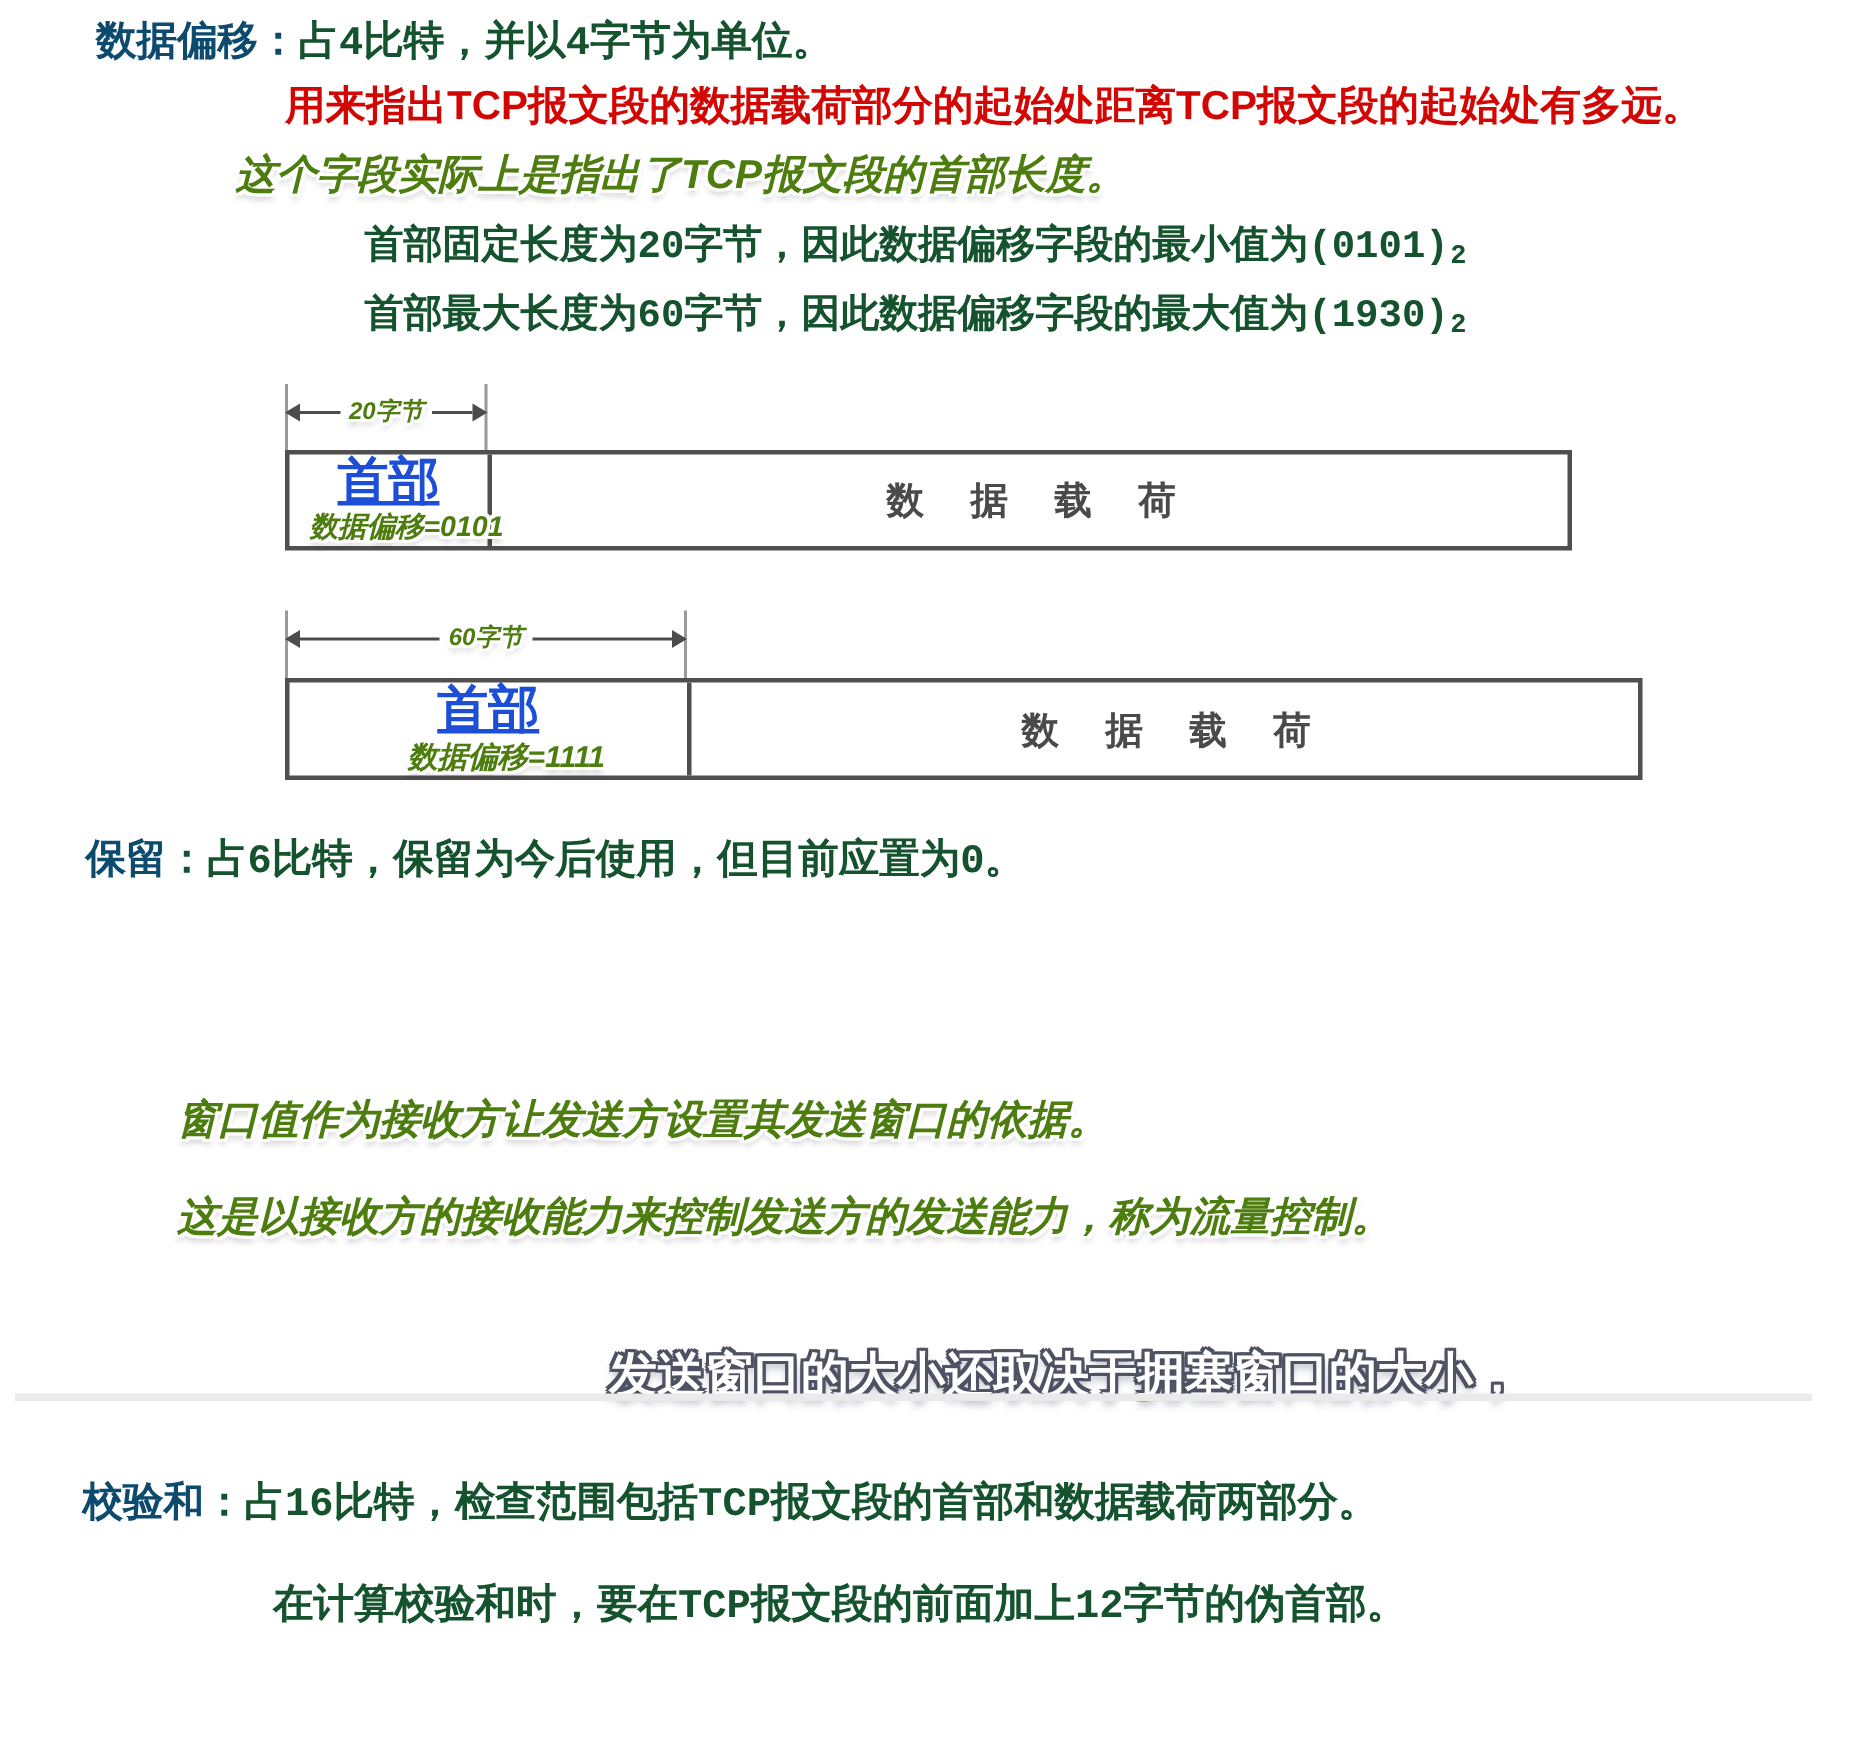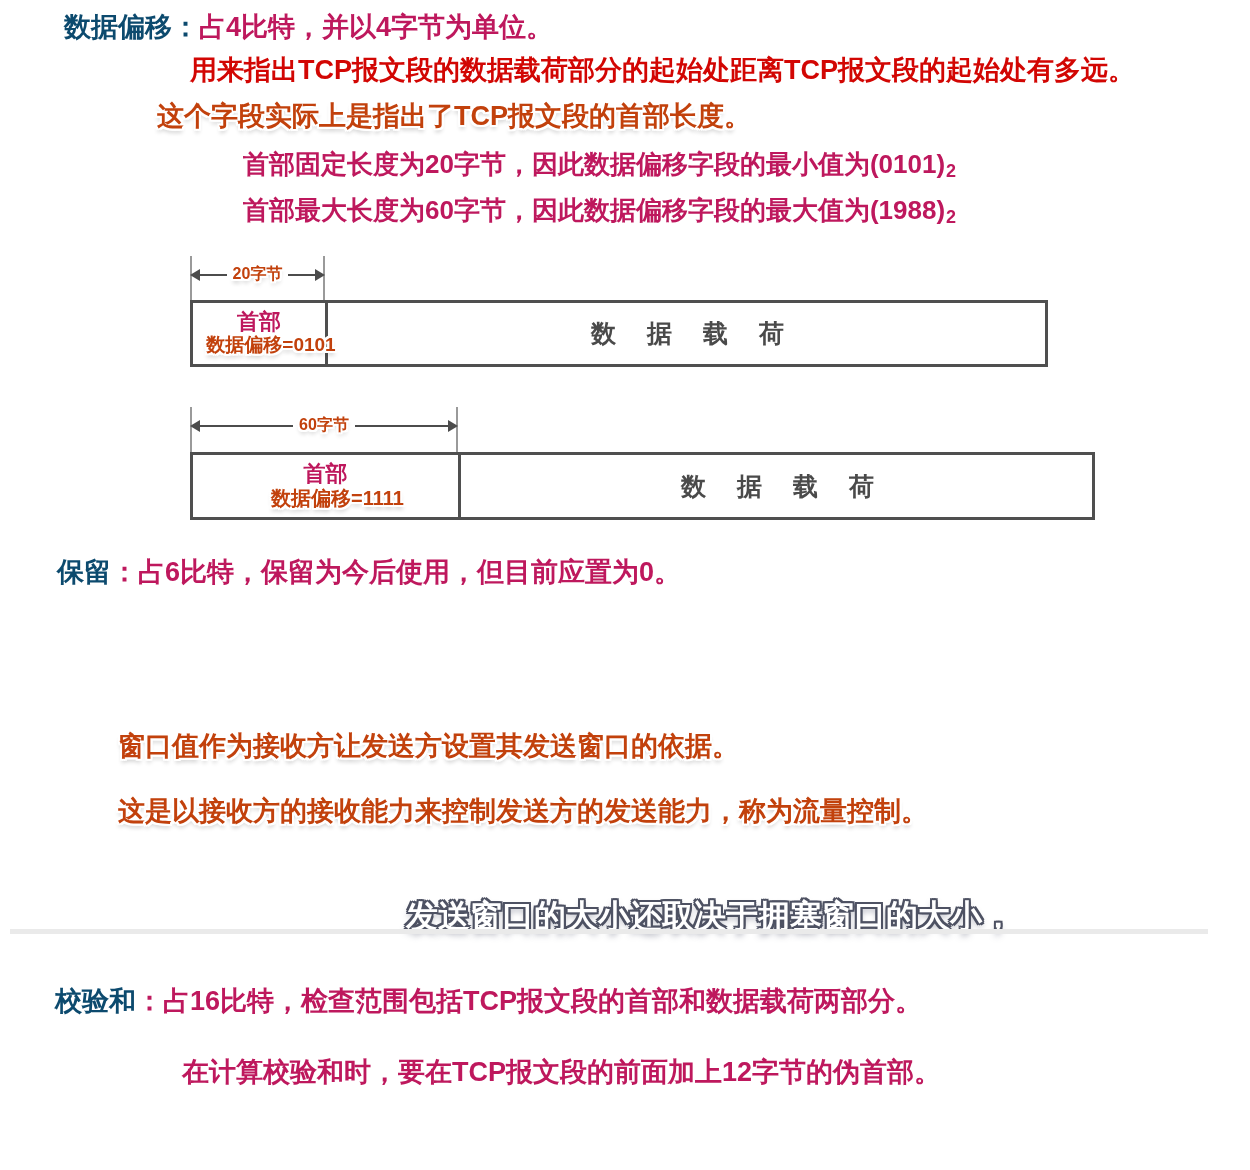--- a/index.html
+++ b/index.html
@@ -6,28 +6,29 @@
   .canvas{
     position:relative;
     width:1250px;height:1170px;
     background:#ffffff;
     font-family:"Liberation Sans","DejaVu Sans",sans-serif;
     font-weight:700;
     overflow:hidden;
   }
   .line{position:absolute;white-space:nowrap;font-size:27px;line-height:1.15;}
   .green{color:#0c4a6e;}
-  .dark{color:#be185d;}
+  .dark{color:#14532d;font-family:Liberation Mono, monospace;}
   .red{color:#d20603;}
   .pink-outline{
-    color:#c2410c;
+    color:#4d7c0f;
     text-shadow:
       -2px 0 0 #fff, 2px 0 0 #fff, 0 -2px 0 #fff, 0 2px 0 #fff,
       -2px -2px 0 #fff, 2px -2px 0 #fff, -2px 2px 0 #fff, 2px 2px 0 #fff,
       0 4px 4px rgba(0,0,0,0.22);
+    font-style: italic;
   }
   .sub2{font-size:18px;position:relative;top:4px;margin-left:1px;}
 
   
   .diagram{position:absolute;}
   .tick{position:absolute;top:0;width:2px;background:#9a9a9a;}
   .measure{
     position:absolute;top:8px;display:flex;align-items:center;
     font-size:16px;
   }
@@ -35,21 +36,21 @@
   .ah{width:0;height:0;border-top:6px solid transparent;border-bottom:6px solid transparent;}
   .ah-left{border-right:10px solid #4c4c4c;}
   .ah-right{border-left:10px solid #4c4c4c;}
   .mlabel{padding:0 6px;white-space:nowrap;}
   .fbox{
     position:absolute;left:0;display:flex;
     border:3px solid #4f4f4f;background:#fff;box-sizing:border-box;
   }
   .cell{box-sizing:border-box;display:flex;flex-direction:column;align-items:center;justify-content:center;}
   .cell-head{border-right:3px solid #4f4f4f;}
-  .head-label{font-size:22px;color:#be185d;line-height:1.1;}
+  .head-label{font-size:34px;color:#1d4ed8;line-height:1.1;text-decoration:underline;}
   .offset-label{font-size:19px;line-height:1.2;white-space:nowrap;margin-left:24px;}
   .cell-payload{flex:1;padding-left:14px;}
   .payload-label{font-size:25px;color:#4a4a4a;letter-spacing:12px;white-space:nowrap;}
 
   
   .subtitle{
     position:absolute;white-space:nowrap;
     font-size:32px;color:#ffffff;
     text-shadow:
       -2px 0 0 #4e5263, 2px 0 0 #4e5263, 0 -2px 0 #4e5263, 0 2px 0 #4e5263,
@@ -68,21 +69,21 @@
   </div>
 
   <div class="line red" style="left:190px;top:55px">用来指出TCP报文段的数据载荷部分的起始处距离TCP报文段的起始处有多远。</div>
 
   <div class="line pink-outline" style="left:157px;top:101px">这个字段实际上是指出了TCP报文段的首部长度。</div>
 
   <div class="line dark" style="left:243px;top:150px;font-size:26px">
     <span>首部固定长度为20字节，因此数据偏移字段的最小值为(0101)</span><span class="sub2">2</span>
   </div>
   <div class="line dark" style="left:243px;top:196px;font-size:26px">
-    <span>首部最大长度为60字节，因此数据偏移字段的最大值为(1988)</span><span class="sub2">2</span>
+    <span>首部最大长度为60字节，因此数据偏移字段的最大值为(1930)</span><span class="sub2">2</span>
   </div>
 
   <div class="diagram" style="left:190px;top:256px;width:858px;height:112px">
     <div class="tick" style="left:0;height:46px"></div>
     <div class="tick" style="left:133px;height:46px"></div>
     <div class="measure" style="left:0;width:135px">
       <span class="ah ah-left"></span>
         <span class="mline"></span>
         <span class="mlabel pink-outline">20字节</span>
         <span class="mline"></span>

